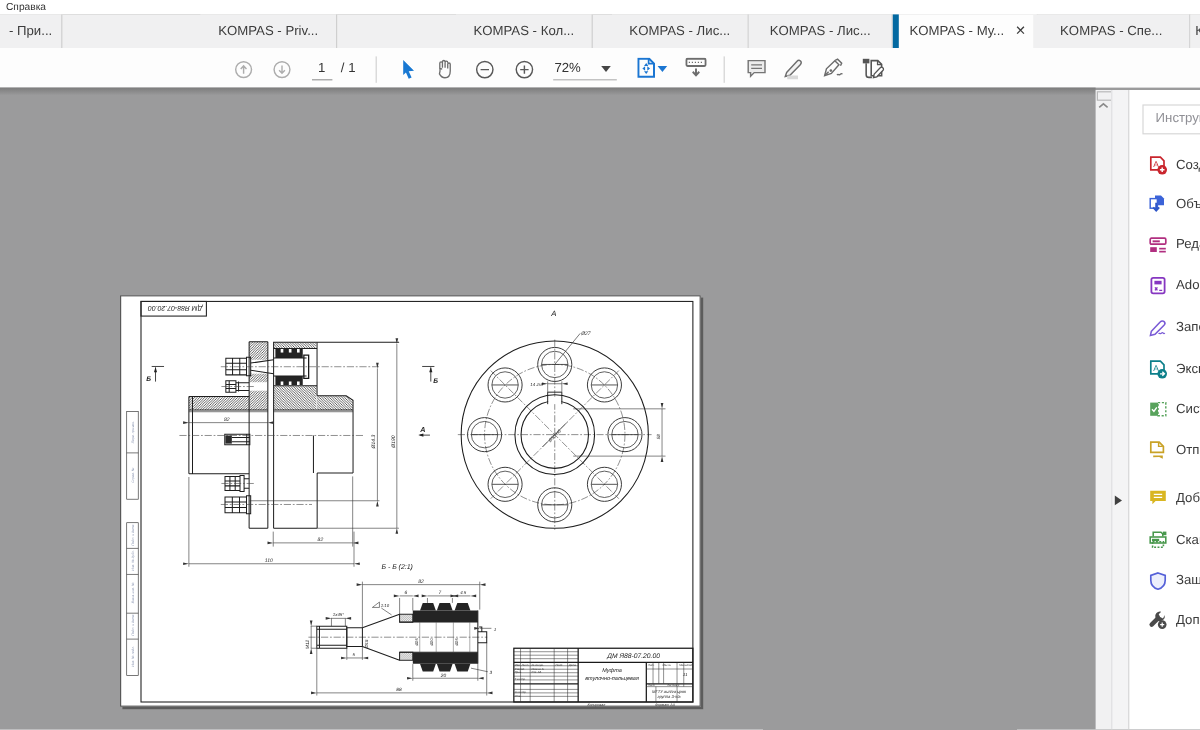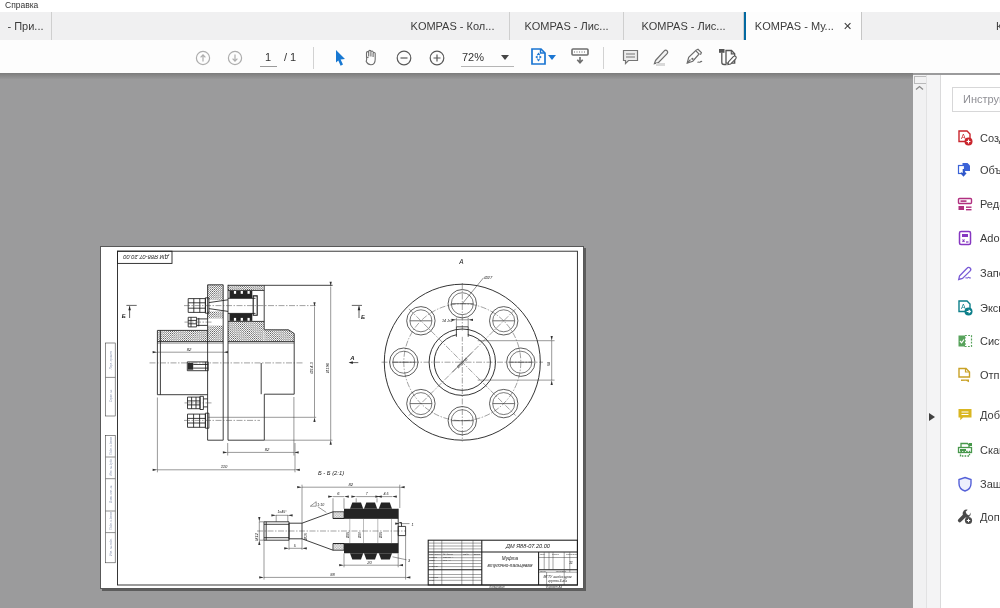--- a/index.html
+++ b/index.html
@@ -13,24 +13,26 @@
 </style>
 </head>
 <body>
 <div id="root">
 
   <div class="abs" style="left:0;top:0;width:1000px;height:12px;background:#fff;"></div>
   <div class="abs" style="left:5px;top:0px;font-size:8.5px;color:#333;">Справка</div>
 
   <div class="abs" style="left:0;top:12px;width:1000px;height:28px;background:#f0f0f1;"></div>
   <div class="tab" style="left:0;width:51px;">- При...</div>
-  <div class="tab" style="left:396px;width:113px;">KOMPAS - Кол...</div>
+  <div class="tab" style="left:167px;width:113px;">KOMPAS - Priv...</div>
+  <div class="tab" style="left:380px;width:113px;">KOMPAS - Кол...</div>
   <div class="tab" style="left:510px;width:113px;">KOMPAS - Лис...</div>
   <div class="tab" style="left:624px;width:119px;">KOMPAS - Лис...</div>
-  <div class="tab" style="left:744px;width:115px;background:#fdfdfd;border-left:2px solid #0369a1;border-right:1px solid #c6c6c6;height:29px;">KOMPAS - Му...&nbsp;&nbsp;&nbsp;✕</div>
+  <div class="tab" style="left:744px;width:115px;background:#fdfdfd;border-left:5px solid #0369a1;border-right:1px solid #c6c6c6;height:29px;">KOMPAS - Му...&nbsp;&nbsp;&nbsp;✕</div>
+  <div class="tab" style="left:861px;width:130px;">KOMPAS - Спе...</div>
   <div class="tab" style="left:992px;width:8px;border-right:none;text-align:left;padding-left:4px;">К</div>
 
   <div class="abs" style="left:0;top:40px;width:1000px;height:33px;background:#fdfdfd;"></div>
   <div class="abs" id="toolbar" style="left:0;top:40px;width:1000px;height:33px;">
     <svg class="ico" style="left:195px;top:10px" width="16" height="16" viewBox="0 0 16 16">
         <circle cx="8" cy="8" r="6.6" fill="none" stroke="#adadad" stroke-width="1.2"></circle>
         <path d="M8 11.5V5.2M5.6 7.4L8 4.9l2.4 2.5" fill="none" stroke="#adadad" stroke-width="1.2"></path>
       </svg>
     <svg class="ico" style="left:227px;top:10px" width="16" height="16" viewBox="0 0 16 16">
         <circle cx="8" cy="8" r="6.6" fill="none" stroke="#adadad" stroke-width="1.2"></circle>

